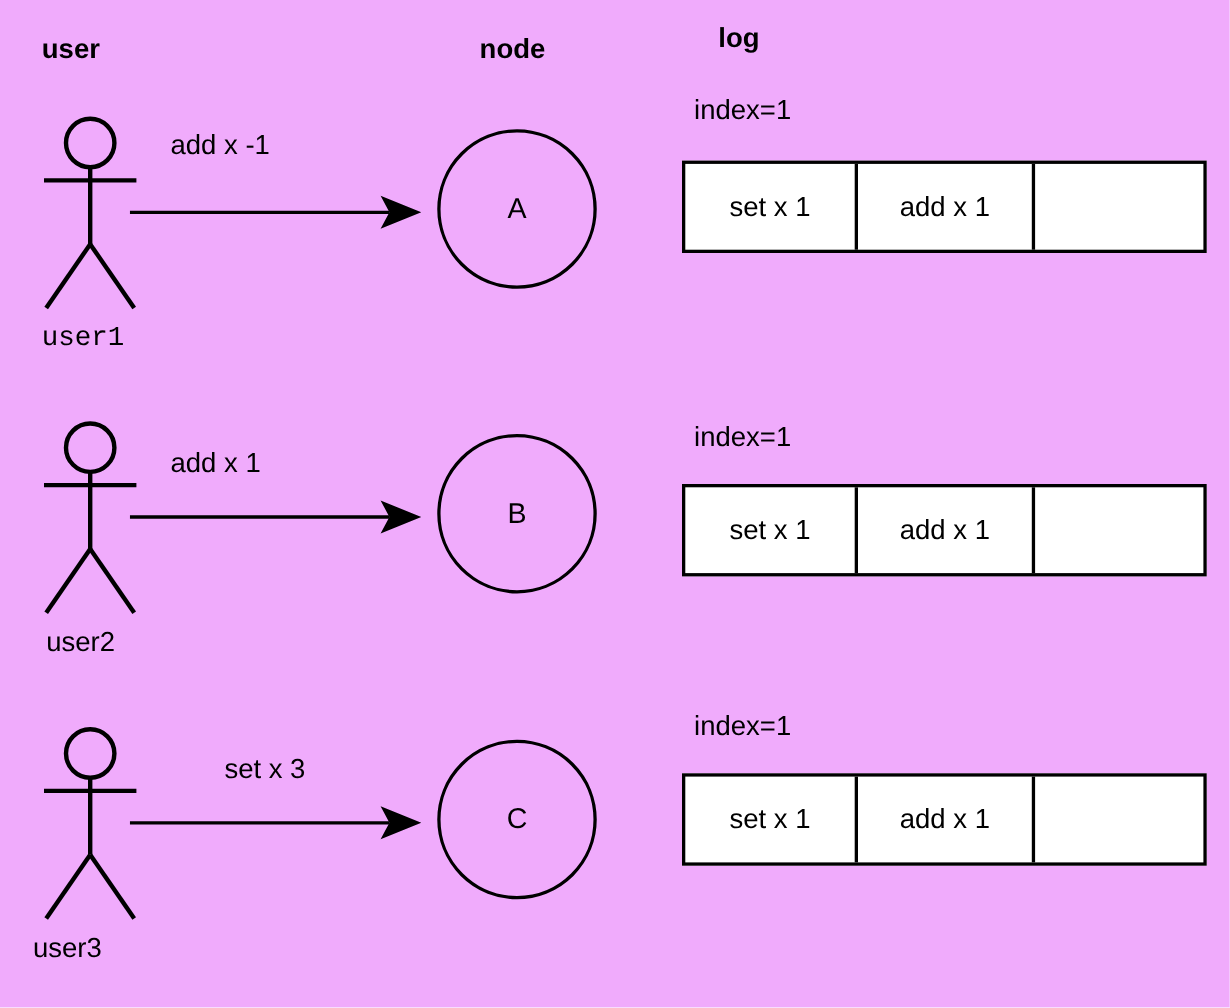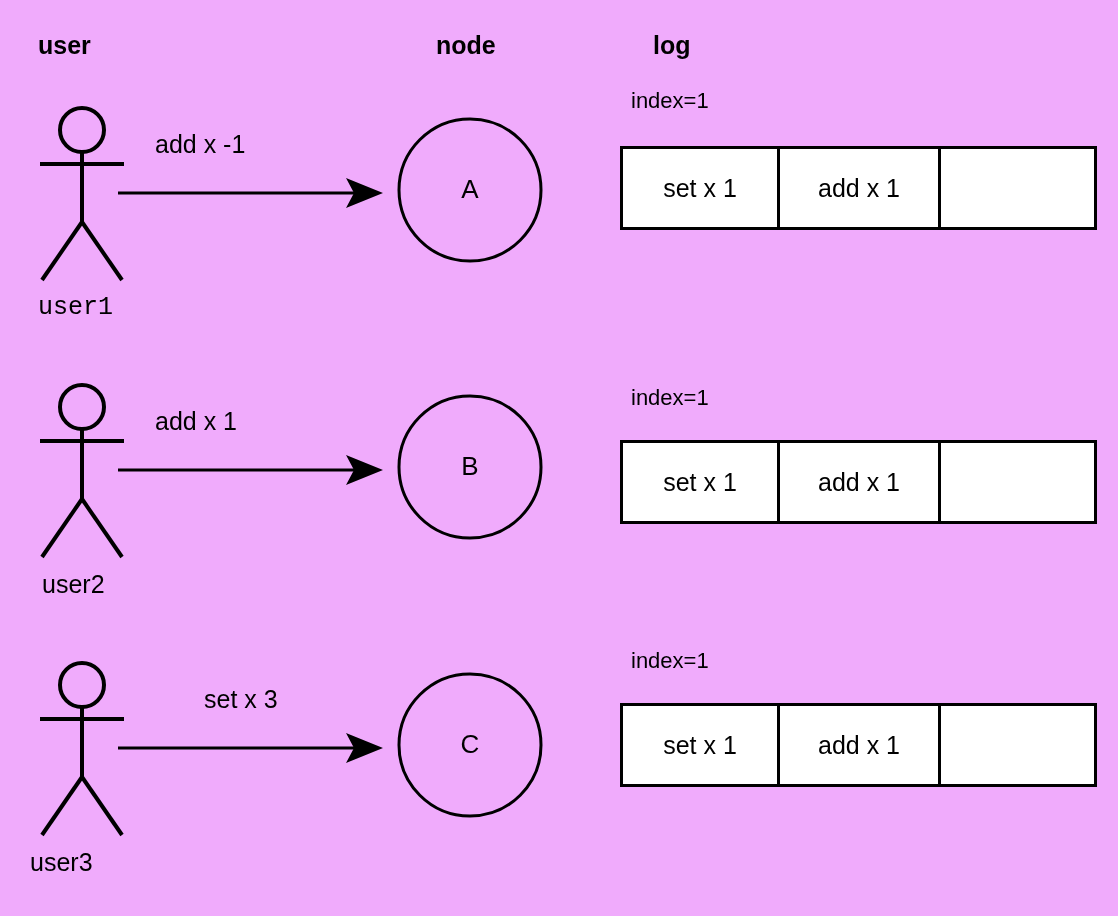--- a/index.html
+++ b/index.html
@@ -35,21 +35,21 @@
   }
   .msg-label {
     position: absolute;
     font-size: 25px;
     line-height: 25px;
     color: #000000;
     white-space: nowrap;
   }
   .index-label {
     position: absolute;
-    font-size: 22px;
+    font-size: 25px;
     line-height: 25px;
     color: #000000;
     white-space: nowrap;
   }
   .node-letter {
     position: absolute;
     font-size: 26px;
     line-height: 26px;
     color: #000000;
     white-space: nowrap;
@@ -82,35 +82,35 @@
     border-right: none;
   }
 </style>
 </head>
 <body>
 
 <div id="canvas">
 
   <div class="col-header" style="left:38px; top:33px;">user</div>
   <div class="col-header" style="left:436px; top:33px;text-align:center;">node</div>
-  <div class="col-header" style="left:653px; top:33px;">log</div>
+  <div class="col-header" style="left:653px; top:23px;">log</div>
 
   <div>
 
     <svg class="stick-figure" style="left:30px; top:100px;" width="110" height="185" viewBox="0 0 110 185">
       <circle cx="52" cy="30" r="22" fill="none" stroke="#000" stroke-width="4"></circle>
       <line x1="52" y1="52" x2="52" y2="122" stroke="#000" stroke-width="4"></line>
       <line x1="10" y1="64" x2="94" y2="64" stroke="#000" stroke-width="4"></line>
       <line x1="52" y1="122" x2="12" y2="180" stroke="#000" stroke-width="4"></line>
       <line x1="52" y1="122" x2="92" y2="180" stroke="#000" stroke-width="4"></line>
     </svg>
 
     <div class="actor-label" style="left:38px; top:295px;font-family:Liberation Mono, monospace;">user1</div>
 
-    <div class="msg-label" style="left:155px; top:132px;text-align:right;">add x -1</div>
+    <div class="msg-label" style="left:155px; top:120px;text-align:right;">add x -1</div>
 
     <svg class="arrow-svg" style="left:118px; top:176px;" width="265" height="34" viewBox="0 0 265 34">
       <line x1="0" y1="17" x2="236" y2="17" stroke="#000" stroke-width="3"></line>
       <polygon points="265,17 228,2 236,17 228,32" fill="#000"></polygon>
     </svg>
 
     <svg class="node-circle" style="left:395px; top:115px;" width="150" height="150" viewBox="0 0 150 150">
       <circle cx="75" cy="75" r="71" fill="none" stroke="#000" stroke-width="3"></circle>
     </svg>
     <div class="node-letter" style="left:395px; top:176px; width:150px;">A</div>

